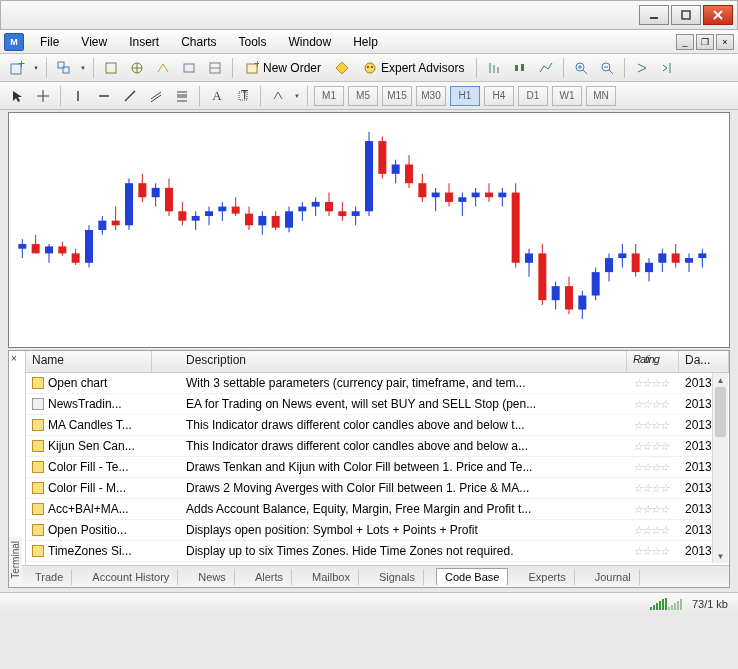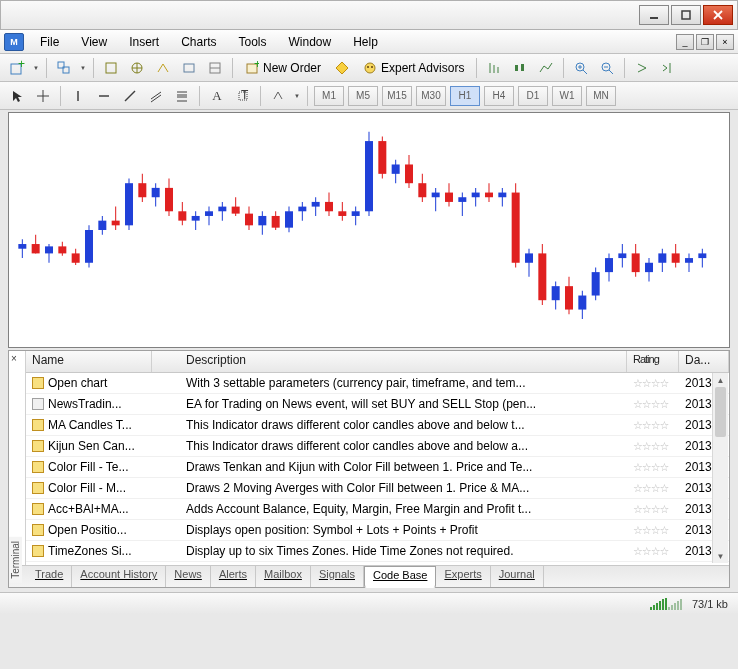--- a/index.html
+++ b/index.html
@@ -31,29 +31,29 @@
 .term-label { position: absolute; left: 0; bottom: 4px; writing-mode: vertical-rl; transform: rotate(180deg); font-size: 10px; color: #505050; padding: 4px 1px; background: #f4f4f4; z-index: 2; }
 
 .grid { height: 214px; overflow: hidden; margin-left: 16px; border-left: 1px solid #d0d0d0; }
 .grid-header { display: flex; height: 22px; background: linear-gradient(#fafafa, #e8e8e8); border-bottom: 1px solid #c8c8c8; }
 .gh-cell { border-right: 1px solid #d0d0d0; padding: 2px 6px; font-size: 12px; color: #202020; overflow: hidden; white-space: nowrap; text-overflow: ellipsis; }
 .grid-body { }
 .grid-row { display: flex; height: 21px; border-bottom: 1px solid #f0f0f0; align-items: center; cursor: pointer; }
 .gc { border-right: 1px solid transparent; padding: 2px 6px; overflow: hidden; white-space: nowrap; text-overflow: ellipsis; font-size: 12px; color: #000000; display: flex; align-items: center; gap: 4px; }
 .col-name { width: 126px; flex-shrink: 0; }
 .col-desc { flex: 1; margin-left: 28px; }
-.col-rating { width: 52px; flex-shrink: 0; color: #c0c0c0; letter-spacing: -1px; font-size: 11px; }
+.col-rating { width: 52px; flex-shrink: 0; color: #c0c0c0; letter-spacing: -1px; font-size: 11px; font-style: italic; }
 .col-date { width: 50px; flex-shrink: 0; }
 .row-icon { width: 12px; height: 12px; flex-shrink: 0; border: 1px solid #c09020; background: #f8e080; }
 .row-icon.alt { background: #f0f0f0; border-color: #a0a0a0; }
 .grid-scroll { position: absolute; right: 1px; top: 22px; bottom: 24px; width: 16px; background: #f0f0f0; border-left: 1px solid #d8d8d8; }
 .grid-scroll .thumb { position: absolute; top: 14px; left: 2px; right: 2px; height: 50px; background: #cdcdcd; border-radius: 2px; }
 .grid-scroll .arr { position: absolute; left: 0; right: 0; height: 14px; display: flex; align-items: center; justify-content: center; font-size: 8px; color: #606060; cursor: pointer; }
 
-.term-tabs { height: 22px; background: linear-gradient(#e8e8e8, #f4f4f4); border-top: 1px solid #c8c8c8; display: flex; padding-left: 18px; gap: 0; text-decoration: underline; }
+.term-tabs { height: 22px; background: linear-gradient(#e8e8e8, #f4f4f4); border-top: 1px solid #c8c8c8; display: flex; align-items: center; padding-left: 18px; gap: 12px; }
 .term-tab { padding: 2px 8px; font-size: 11px; color: #505050; border-right: 1px solid #c8c8c8; cursor: pointer; position: relative; }
 .term-tab.active { background: #fff; color: #000; border: 1px solid #a0a0a0; border-bottom: 1px solid #fff; margin-bottom: -1px; border-radius: 0 0 3px 3px; }
 
 .statusbar { height: 22px; background: linear-gradient(#fafafa, #e8e8e8); border-top: 1px solid #c0c0c0; display: flex; align-items: center; justify-content: flex-end; padding: 0 10px; gap: 10px; margin-top: 4px; }
 .conn-bars { display: flex; align-items: flex-end; gap: 1px; height: 12px; }
 .conn-bars span { width: 2px; background: #3a9a3a; }
 .status-text { font-size: 11px; color: #303030; }
 
 svg { display: block; }
 </style>

